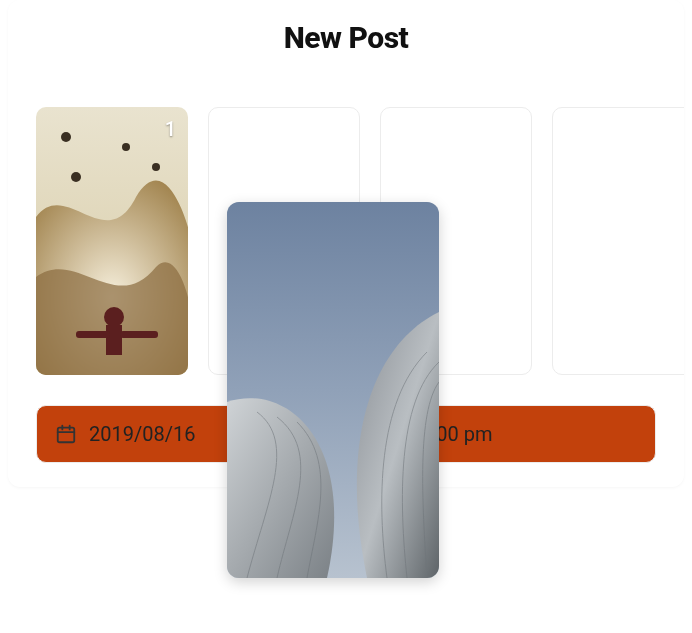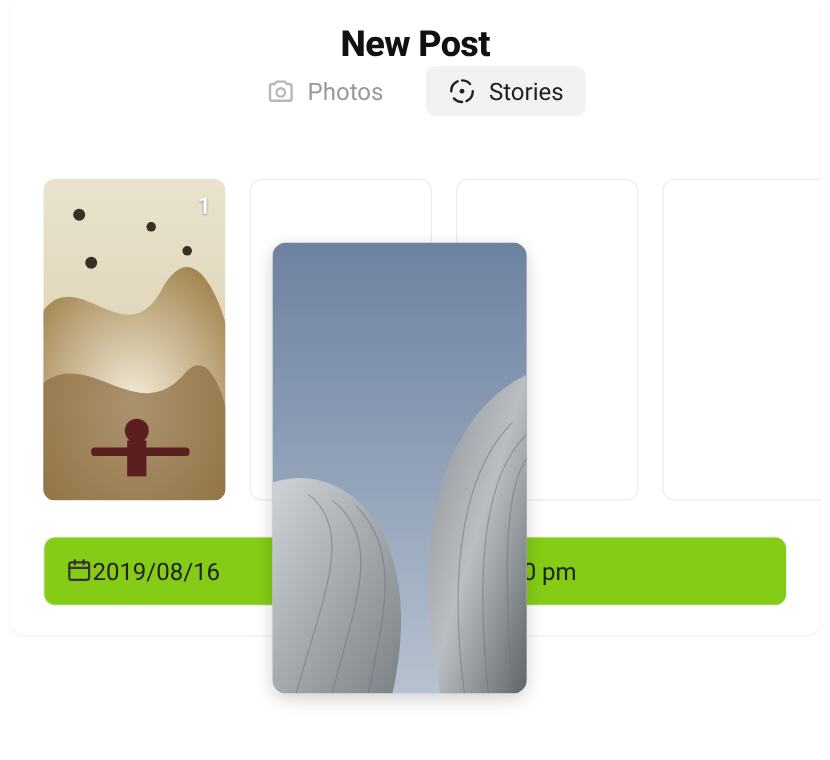--- a/index.html
+++ b/index.html
@@ -82,27 +82,28 @@
     }
     .thumb-svg { width: 100%; height: 100%; display: block; }
     .pickers {
       display: flex;
       gap: 20px;
       padding: 0 28px 4px 28px;
     }
     .picker {
       flex: 1;
       display: flex;
-      gap: 0;
+      align-items: center;
+      gap: 12px;
       border: 1.5px solid #ececec;
       border-radius: 10px;
       padding: 16px 18px;
       font-size: 20px;
       color: #222;
-      background: #84cc16;
+      background: #c2410c;
       cursor: pointer;
       white-space: nowrap;
     }
     .picker .icon { color: #333; display: inline-flex; }
     .float-preview {
       position: absolute;
       width: 212px;
       height: 376px;
       left: 227px;
       top: 202px;
@@ -113,43 +114,20 @@
       z-index: 10;
     }
     .float-preview svg { width:100%; height:100%; display:block; }
   </style>
 </head>
 <body>
 
 <div class="card">
   <div class="header">
     <h1 class="title">New Post</h1>
-    <div class="tabs">
-      <div class="tab">
-        <span class="icon">
-          <svg width="24" height="24" viewBox="0 0 24 24" fill="none" stroke="#b8b8b8" stroke-width="2" stroke-linecap="round" stroke-linejoin="round">
-            <path d="M3 8 a2 2 0 0 1 2-2 h2 l1.5-2 h7 L17 6 h2 a2 2 0 0 1 2 2 v10 a2 2 0 0 1-2 2 H5 a2 2 0 0 1-2-2 Z"></path>
-            <circle cx="12" cy="13" r="3.5"></circle>
-          </svg>
-        </span>
-        <span>Photos</span>
-      </div>
-      <div class="tab active">
-        <span class="icon">
-          <svg width="24" height="24" viewBox="0 0 24 24" fill="none" stroke="#222" stroke-width="2" stroke-linecap="round">
-            <circle cx="12" cy="12" r="2" fill="#222" stroke="none"></circle>
-            <path d="M21 12 a9 9 0 0 1-5.3 8.2"></path>
-            <path d="M3 12 a9 9 0 0 1 5.3-8.2"></path>
-            <path d="M12 3 a9 9 0 0 1 6.7 3"></path>
-            <path d="M12 21 a9 9 0 0 1-6.7-3"></path>
-          </svg>
-        </span>
-        <span>Stories</span>
-      </div>
-    </div>
   </div>
 
   <div class="slots-row">
     <div class="slot filled">
       <div class="badge">1</div>
       <svg class="thumb-svg" viewBox="0 0 152 268" preserveAspectRatio="xMidYMid slice">
         <defs>
           <linearGradient id="sky1" x1="0" y1="0" x2="0" y2="1">
             <stop offset="0" stop-color="#e9e3cf"></stop>
             <stop offset="1" stop-color="#d6c9a2"></stop>

